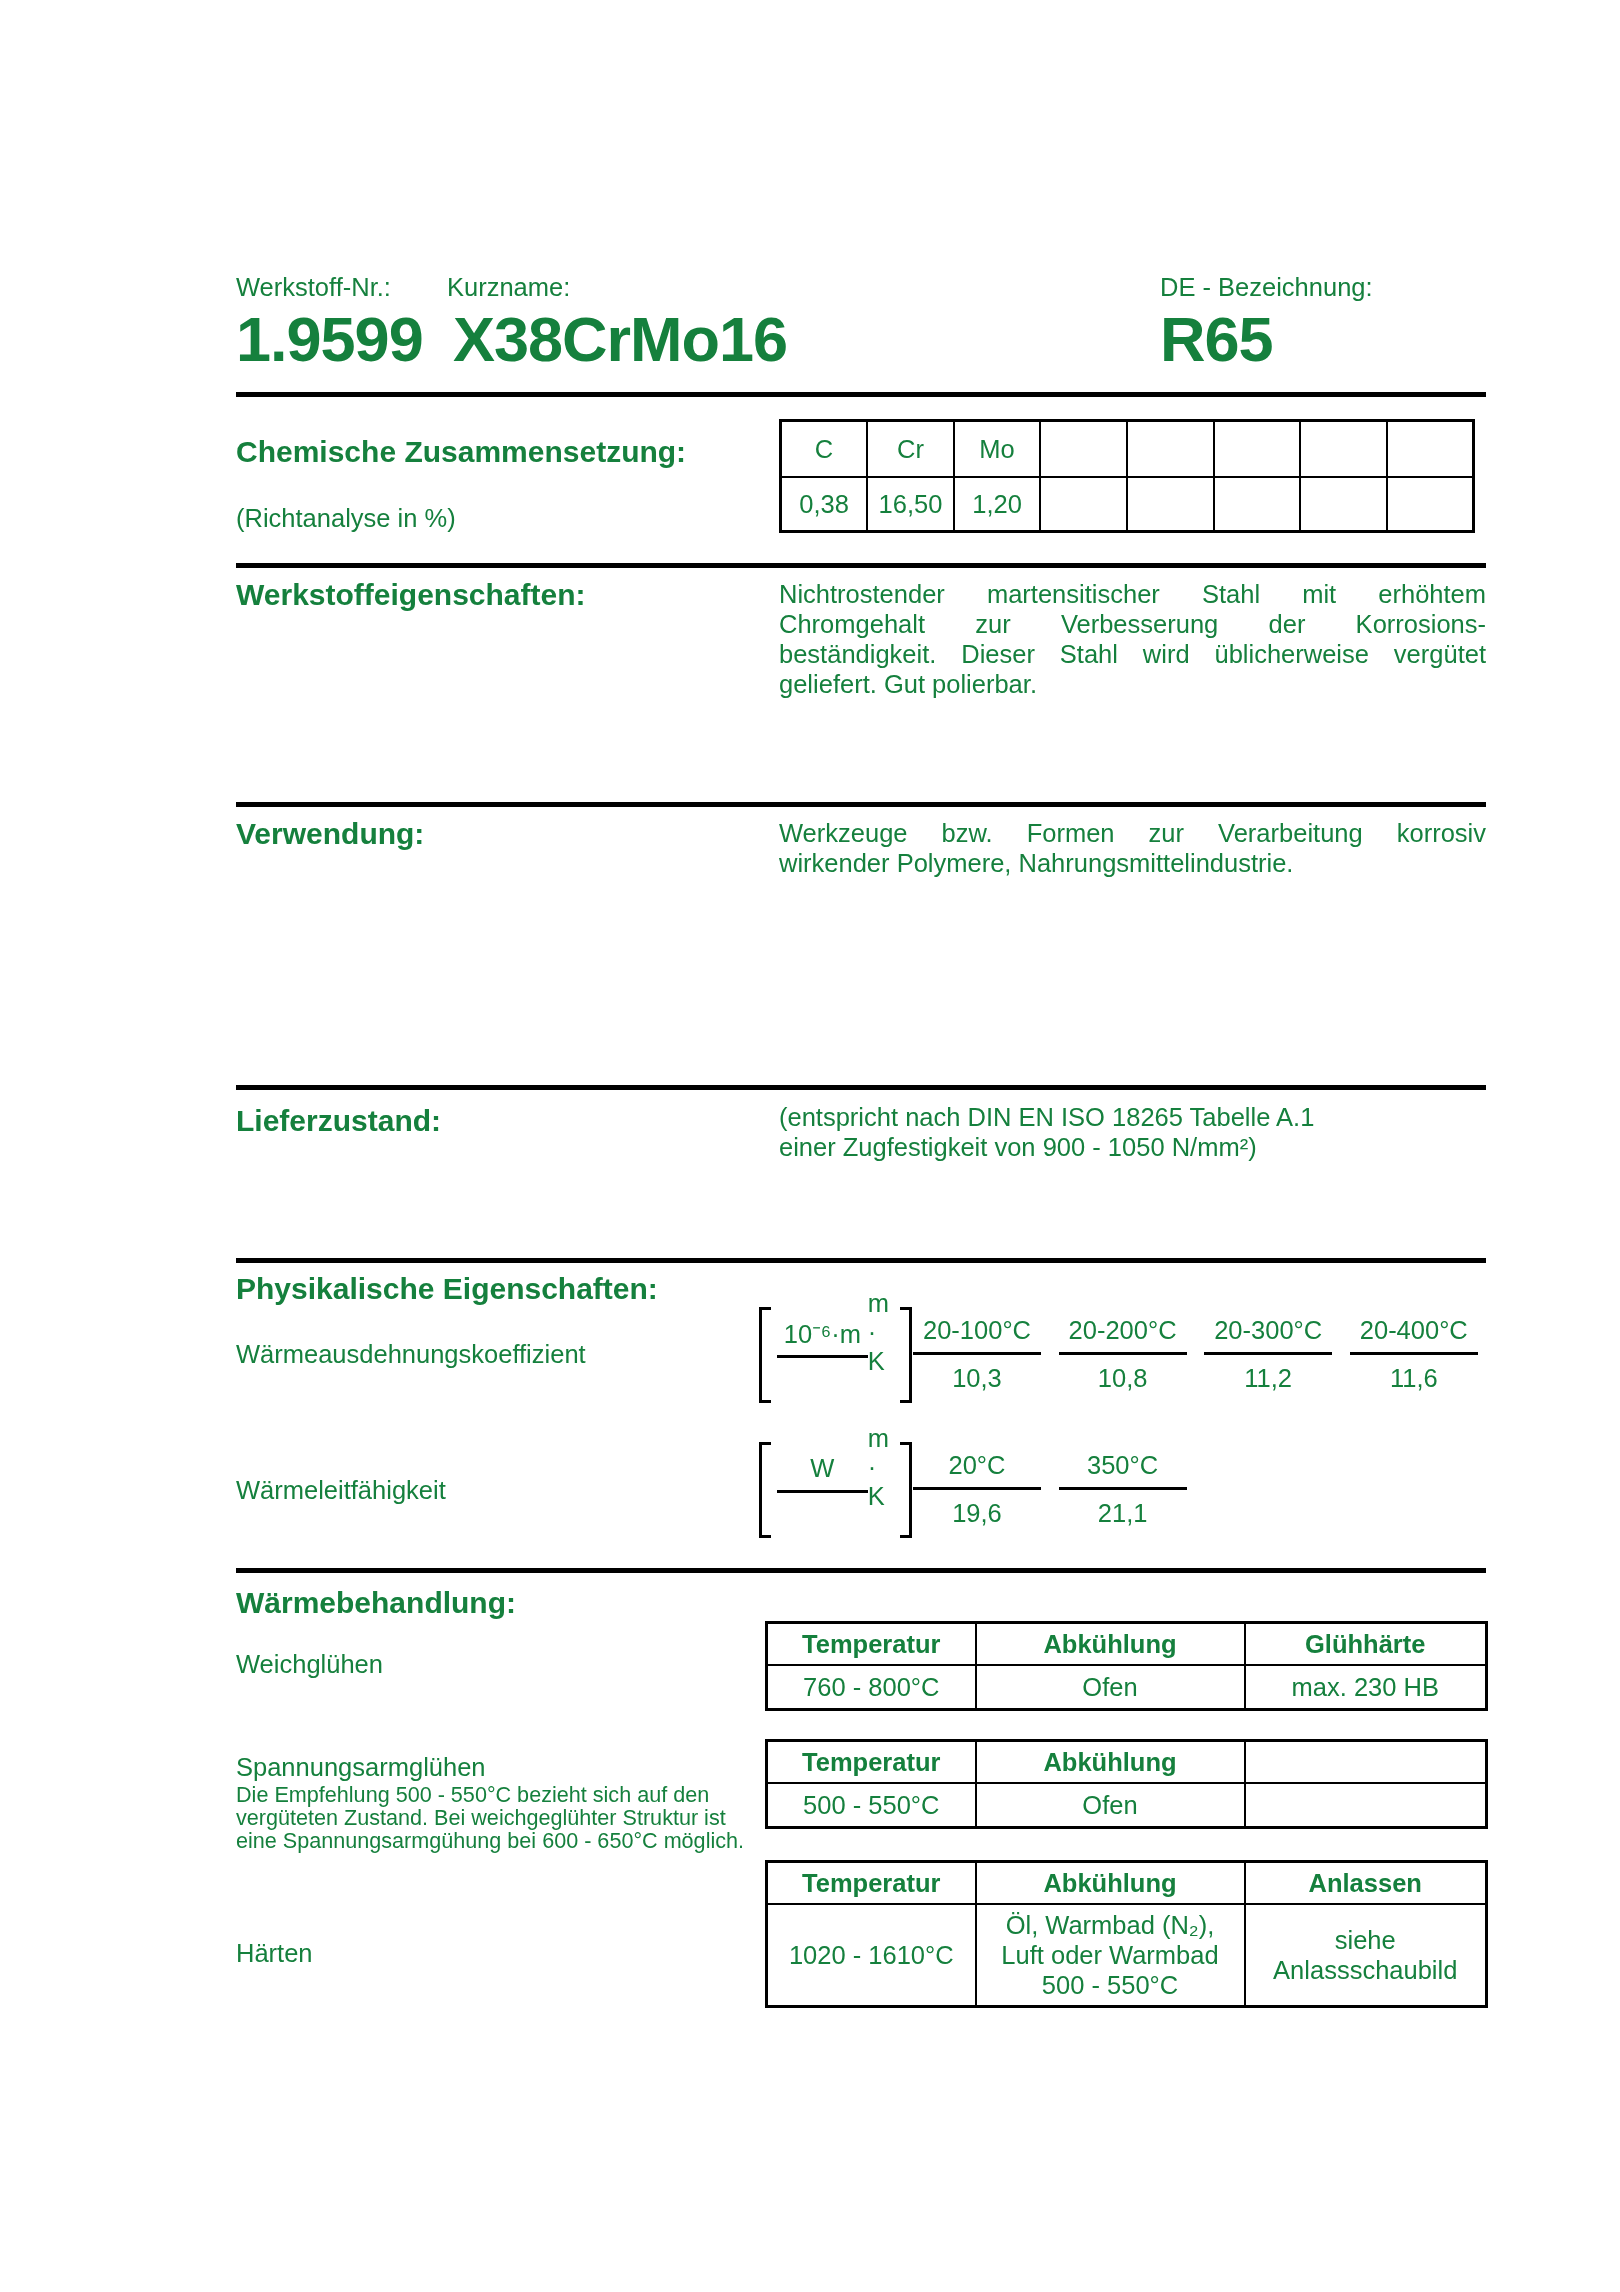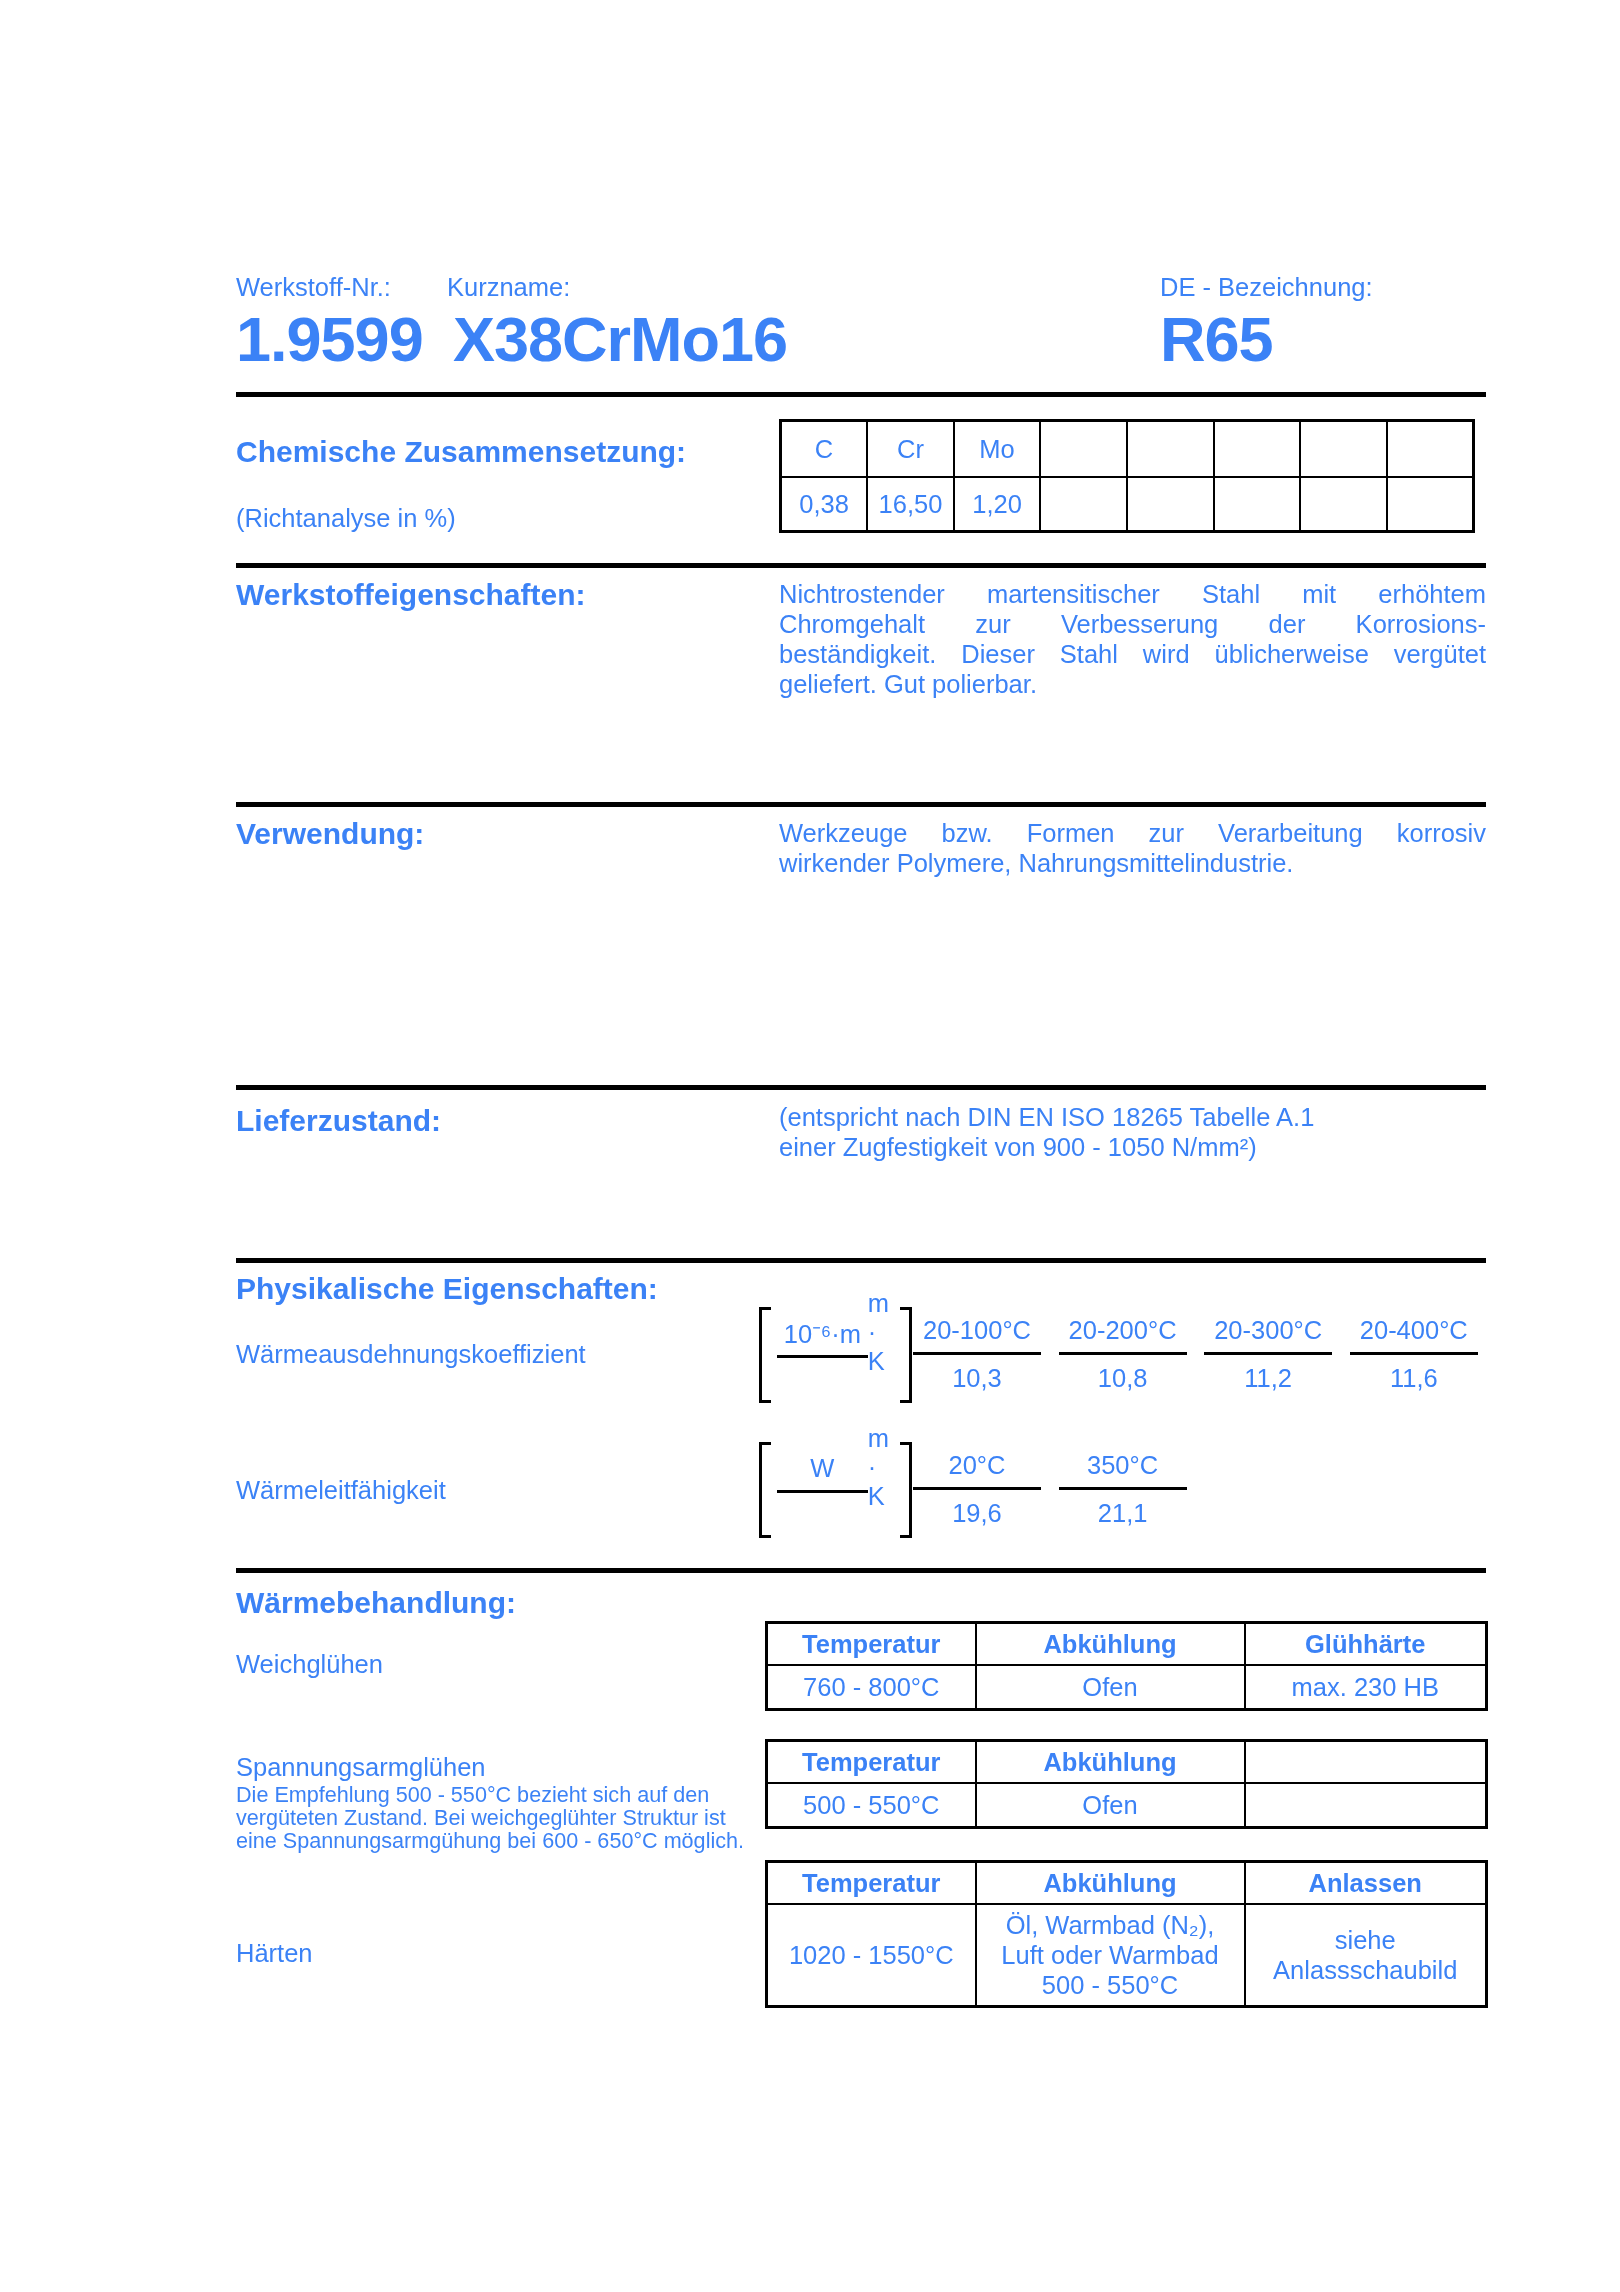--- a/index.html
+++ b/index.html
@@ -1,18 +1,18 @@
 <!DOCTYPE html>
 <html><head>
 <meta charset="utf-8">
 <style>
   html,body { margin:0; padding:0; background:#ffffff; }
   .page {
     position:relative; width:1620px; height:2293px;
-    background:#ffffff; color:#3b82f6;
+    background:#ffffff; color:#15803d;
     font-family:"Liberation Sans", sans-serif;
     overflow:hidden;
   }
   
   .lbl { position:absolute; font-size:25.5px; line-height:29px; }
   #wnr-label { left:236px; top:273px; }
   #kn-label  { left:447px; top:273px; }
   #de-label  { left:1160px; top:273px; }
   .big { position:absolute; font-size:63px; font-weight:bold; line-height:63px; letter-spacing:-1px; }
   #wnr { left:236px;  top:308px; }
@@ -244,21 +244,21 @@
         <col class="c2">
         <col class="c3">
       </colgroup>
     <tbody>
         <tr class="hdr">
       <td class="hd">Temperatur</td>
       <td class="hd">Abkühlung</td>
       <td class="hd">Anlassen</td>
     </tr>
     <tr class="val">
-      <td>1020 - 1550°C</td>
+      <td>1020 - 1610°C</td>
       <td>
         <div>Öl, Warmbad (N₂),</div>
         <div>Luft oder Warmbad</div>
         <div>500 - 550°C</div>
       </td>
       <td>
         <div>siehe</div>
         <div>Anlassschaubild</div>
       </td>
     </tr>

